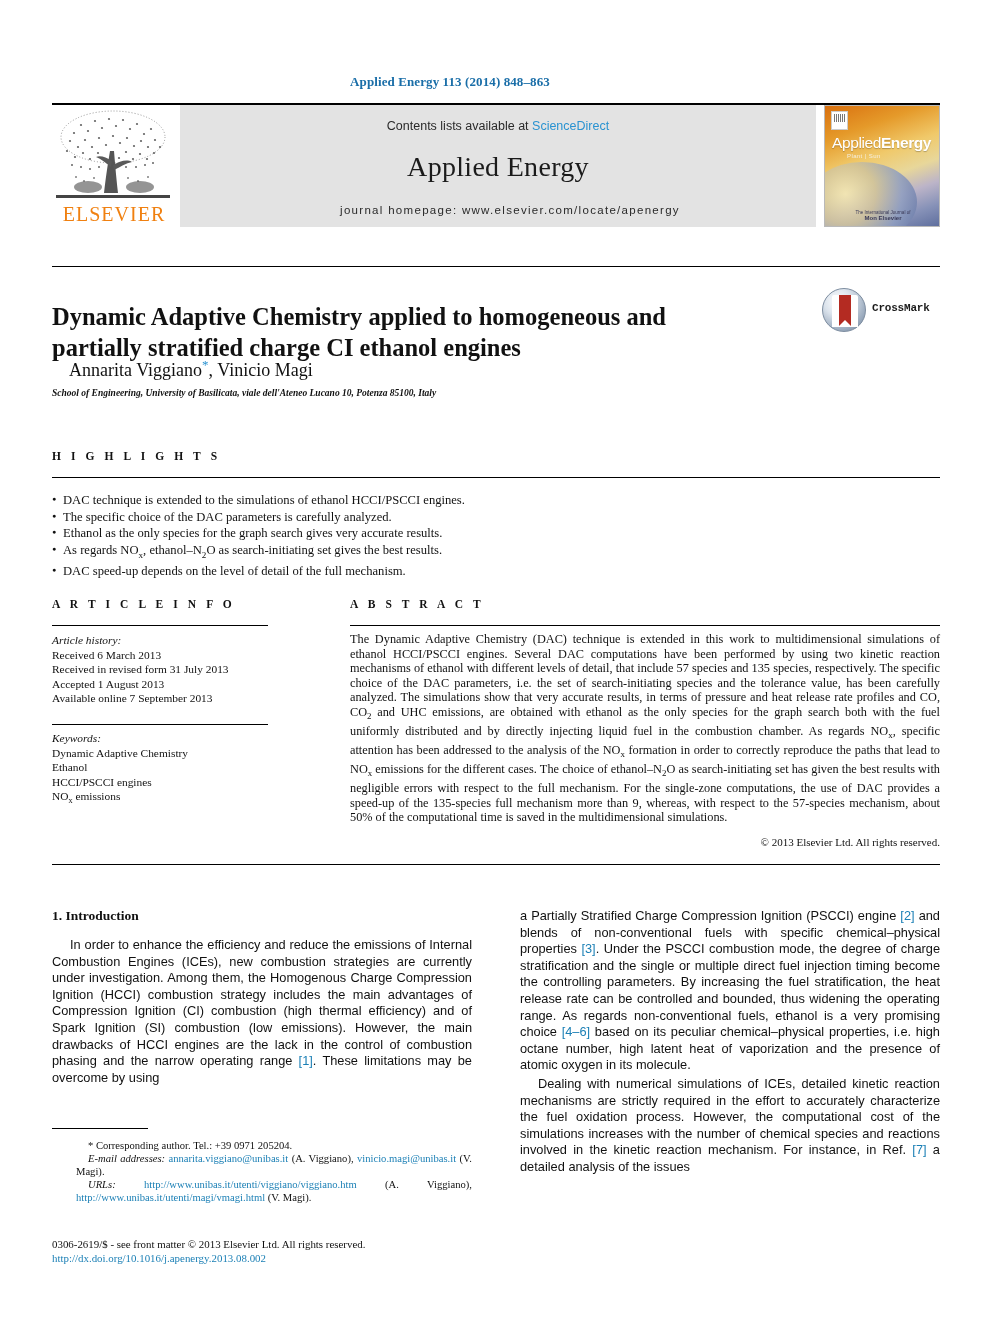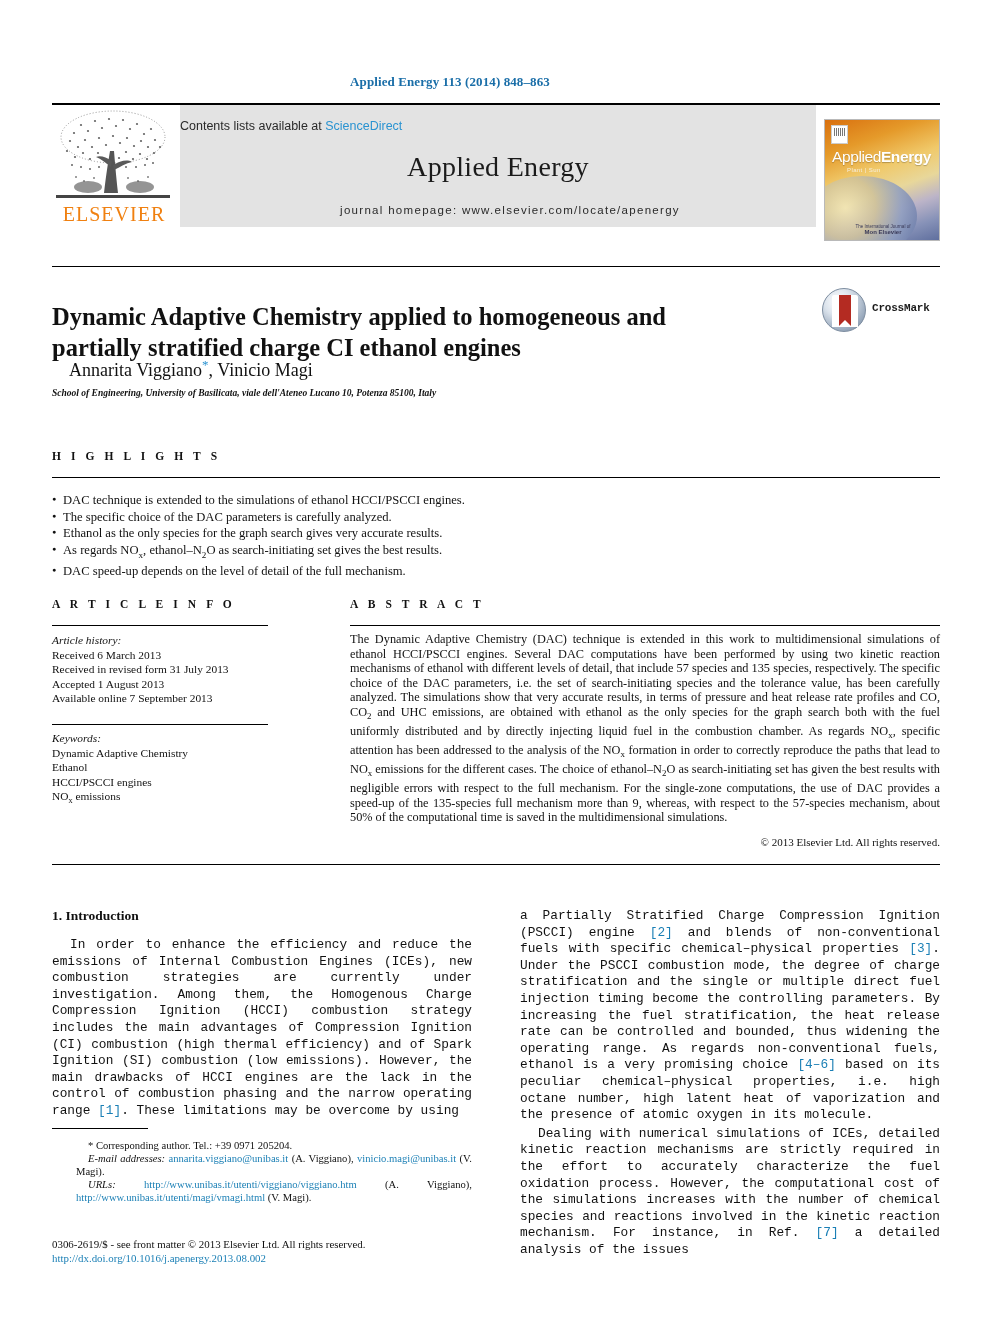--- a/index.html
+++ b/index.html
@@ -73,21 +73,21 @@
     position: absolute;
     left: 128px; top: 0;
     width: 636px;
     height: 122px;
     background: #e3e3e3;
   }
   .contents-line {
     position: absolute;
     left: 0; top: 14px;
     width: 636px;
-    text-align: left;
+    text-align: center;
     font-family: "Liberation Sans", sans-serif;
     font-size: 12.5px;
     color: #2a2a2a;
   }
   .contents-line .sd {
     color: #2a93d1;
   }
   .journal-name {
     position: absolute;
     left: 0; top: 46px;
@@ -103,21 +103,21 @@
     left: 12px; top: 99px;
     width: 636px;
     text-align: center;
     font-family: Liberation Sans, sans-serif;
     font-size: 11.5px;
     letter-spacing: 1.3px;
     color: #2a2a2a;
   }
   .cover-thumb {
     position: absolute;
-    left: 772px; top: 14px;
+    left: 772px; top: 0;
     width: 116px;
     height: 122px;
     border: 1px solid #b9b9b9;
     box-sizing: border-box;
     overflow: hidden;
     background: linear-gradient(160deg,#d9700f 0%, #e59a2a 22%, #f0c96a 42%, #e8d79a 58%, #bcb4c8 72%, #8792b8 86%, #5f6f9e 100%);
   }
   .cover-swirl {
     position: absolute;
     left: -18px; top: 56px;
@@ -371,21 +371,21 @@
     width: 420px;
   }
   .h1 {
     font-family: "Liberation Serif", serif;
     font-weight: bold;
     font-size: 13.5px;
     margin: 0 0 13px 0;
     color: #111;
   }
   .para {
-    font-family: Liberation Mono, monospace;
+    font-family: Liberation Sans, sans-serif;
     font-size: 12.8px;
     line-height: 16.6px;
     text-align: justify;
     text-indent: 18px;
     margin: 0 0 2px 0;
     color: #111;
   }
   .para.noind { text-indent: 0; }
   .ref { color: #1a7fb5; }
 

